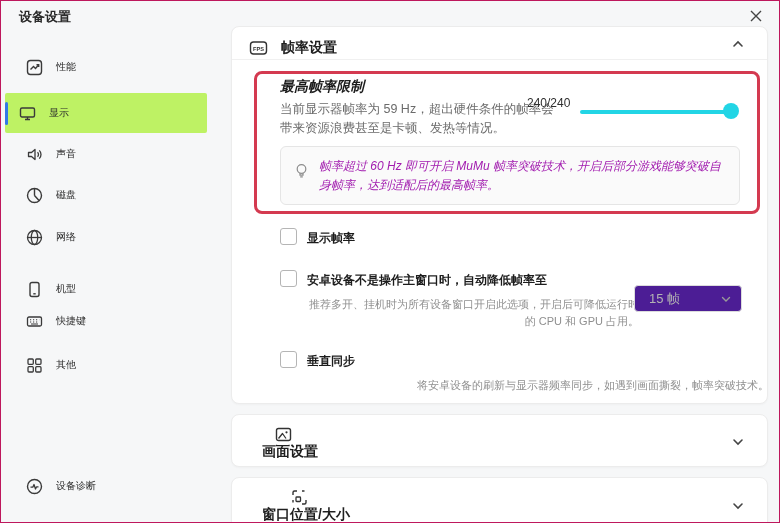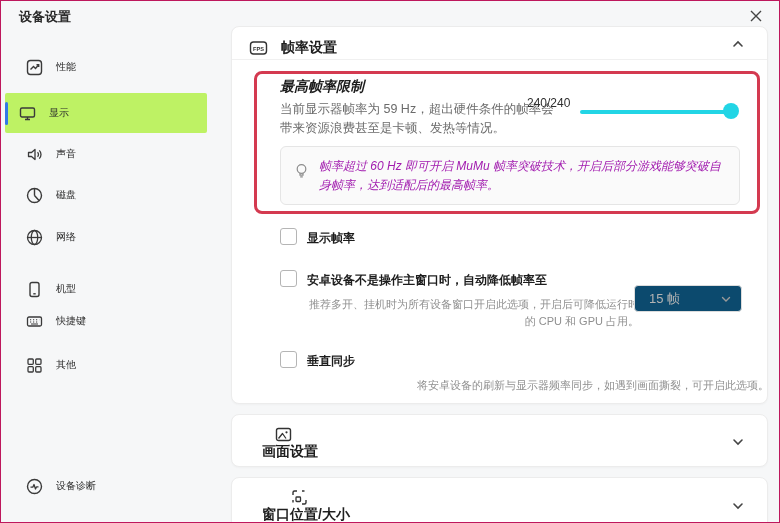--- a/index.html
+++ b/index.html
@@ -46,21 +46,21 @@
   .tip-text { position:absolute; left:38px; top:10px; width:408px; font-size:12px; color:#a21caf; line-height:1.6;font-style:italic; }
   
   .checkbox { position:absolute; width:17px; height:17px; background:#fff; border:1.5px solid #b5b5b5; border-radius:3px; cursor:pointer; }
   .cb-label { position:absolute; left:75px; font-size:12px; font-weight:700; color:#1c1c1c; }
   .cb-desc  { position:absolute; left:75px; font-size:11px; color:#8f8f8f; line-height:1.55;text-align:right; }
   .cb1 { left:48px; top:201px; } .cb1-label { top:203px; }
   .cb2 { left:48px; top:243px; } .cb2-label { top:245px; }
   .cb2-desc { top:269px; width:332px; }
   .cb3 { left:48px; top:324px; } .cb3-label { top:326px; }
   .cb3-desc { top:350px; width:462px; }
-  .dropdown { position:absolute; left:402px; top:258px; width:108px; height:27px; background:#0c4a6e; border:1px solid #dcdcdc; border-radius:4px; cursor:pointer; display:flex; align-items:center; }
+  .dropdown { position:absolute; left:402px; top:258px; width:108px; height:27px; background:#4c1d95; border:1px solid #dcdcdc; border-radius:4px; cursor:pointer; display:flex; align-items:center; }
   .dd-value { margin-left:14px; font-size:13px; color:#b3b3b3; }
   .dd-chev { position:absolute; right:9px; top:7px; width:12px; height:12px; color:#999; }
   svg { display:block; }
 </style>
 </head>
 <body>
 
 <div class="window">
 
   <div class="win-title">设备设置</div>
@@ -212,21 +212,21 @@
       <span class="dd-value">15 帧</span>
       <span class="dd-chev">
         <svg width="12" height="12" viewBox="0 0 12 12">
             <path d="M2.5 4.5 L6 8 L9.5 4.5" fill="none" stroke="currentColor" stroke-width="1.4" stroke-linecap="round"></path>
           </svg>
       </span>
     </div>
 
     <div class="checkbox cb3"></div>
     <div class="cb-label cb3-label">垂直同步</div>
-    <div class="cb-desc cb3-desc">将安卓设备的刷新与显示器频率同步，如遇到画面撕裂，可开启此选项。</div>
+    <div class="cb-desc cb3-desc">将安卓设备的刷新与显示器频率同步，如遇到画面撕裂，帧率突破技术。</div>
   </div>
 
   <div class="card card2">
     <div class="card-head">
       <span class="h-icon">
         <svg width="17" height="17" viewBox="0 0 17 17">
             <rect x="1.5" y="2.5" width="14" height="12" rx="2" fill="none" stroke="currentColor" stroke-width="1.4"></rect>
             <circle cx="11.5" cy="6.3" r="1.1" fill="currentColor"></circle>
             <path d="M3.5 12.5 L7.5 7.5 L11 12.5" fill="none" stroke="currentColor" stroke-width="1.3" stroke-linejoin="round"></path>
           </svg>

